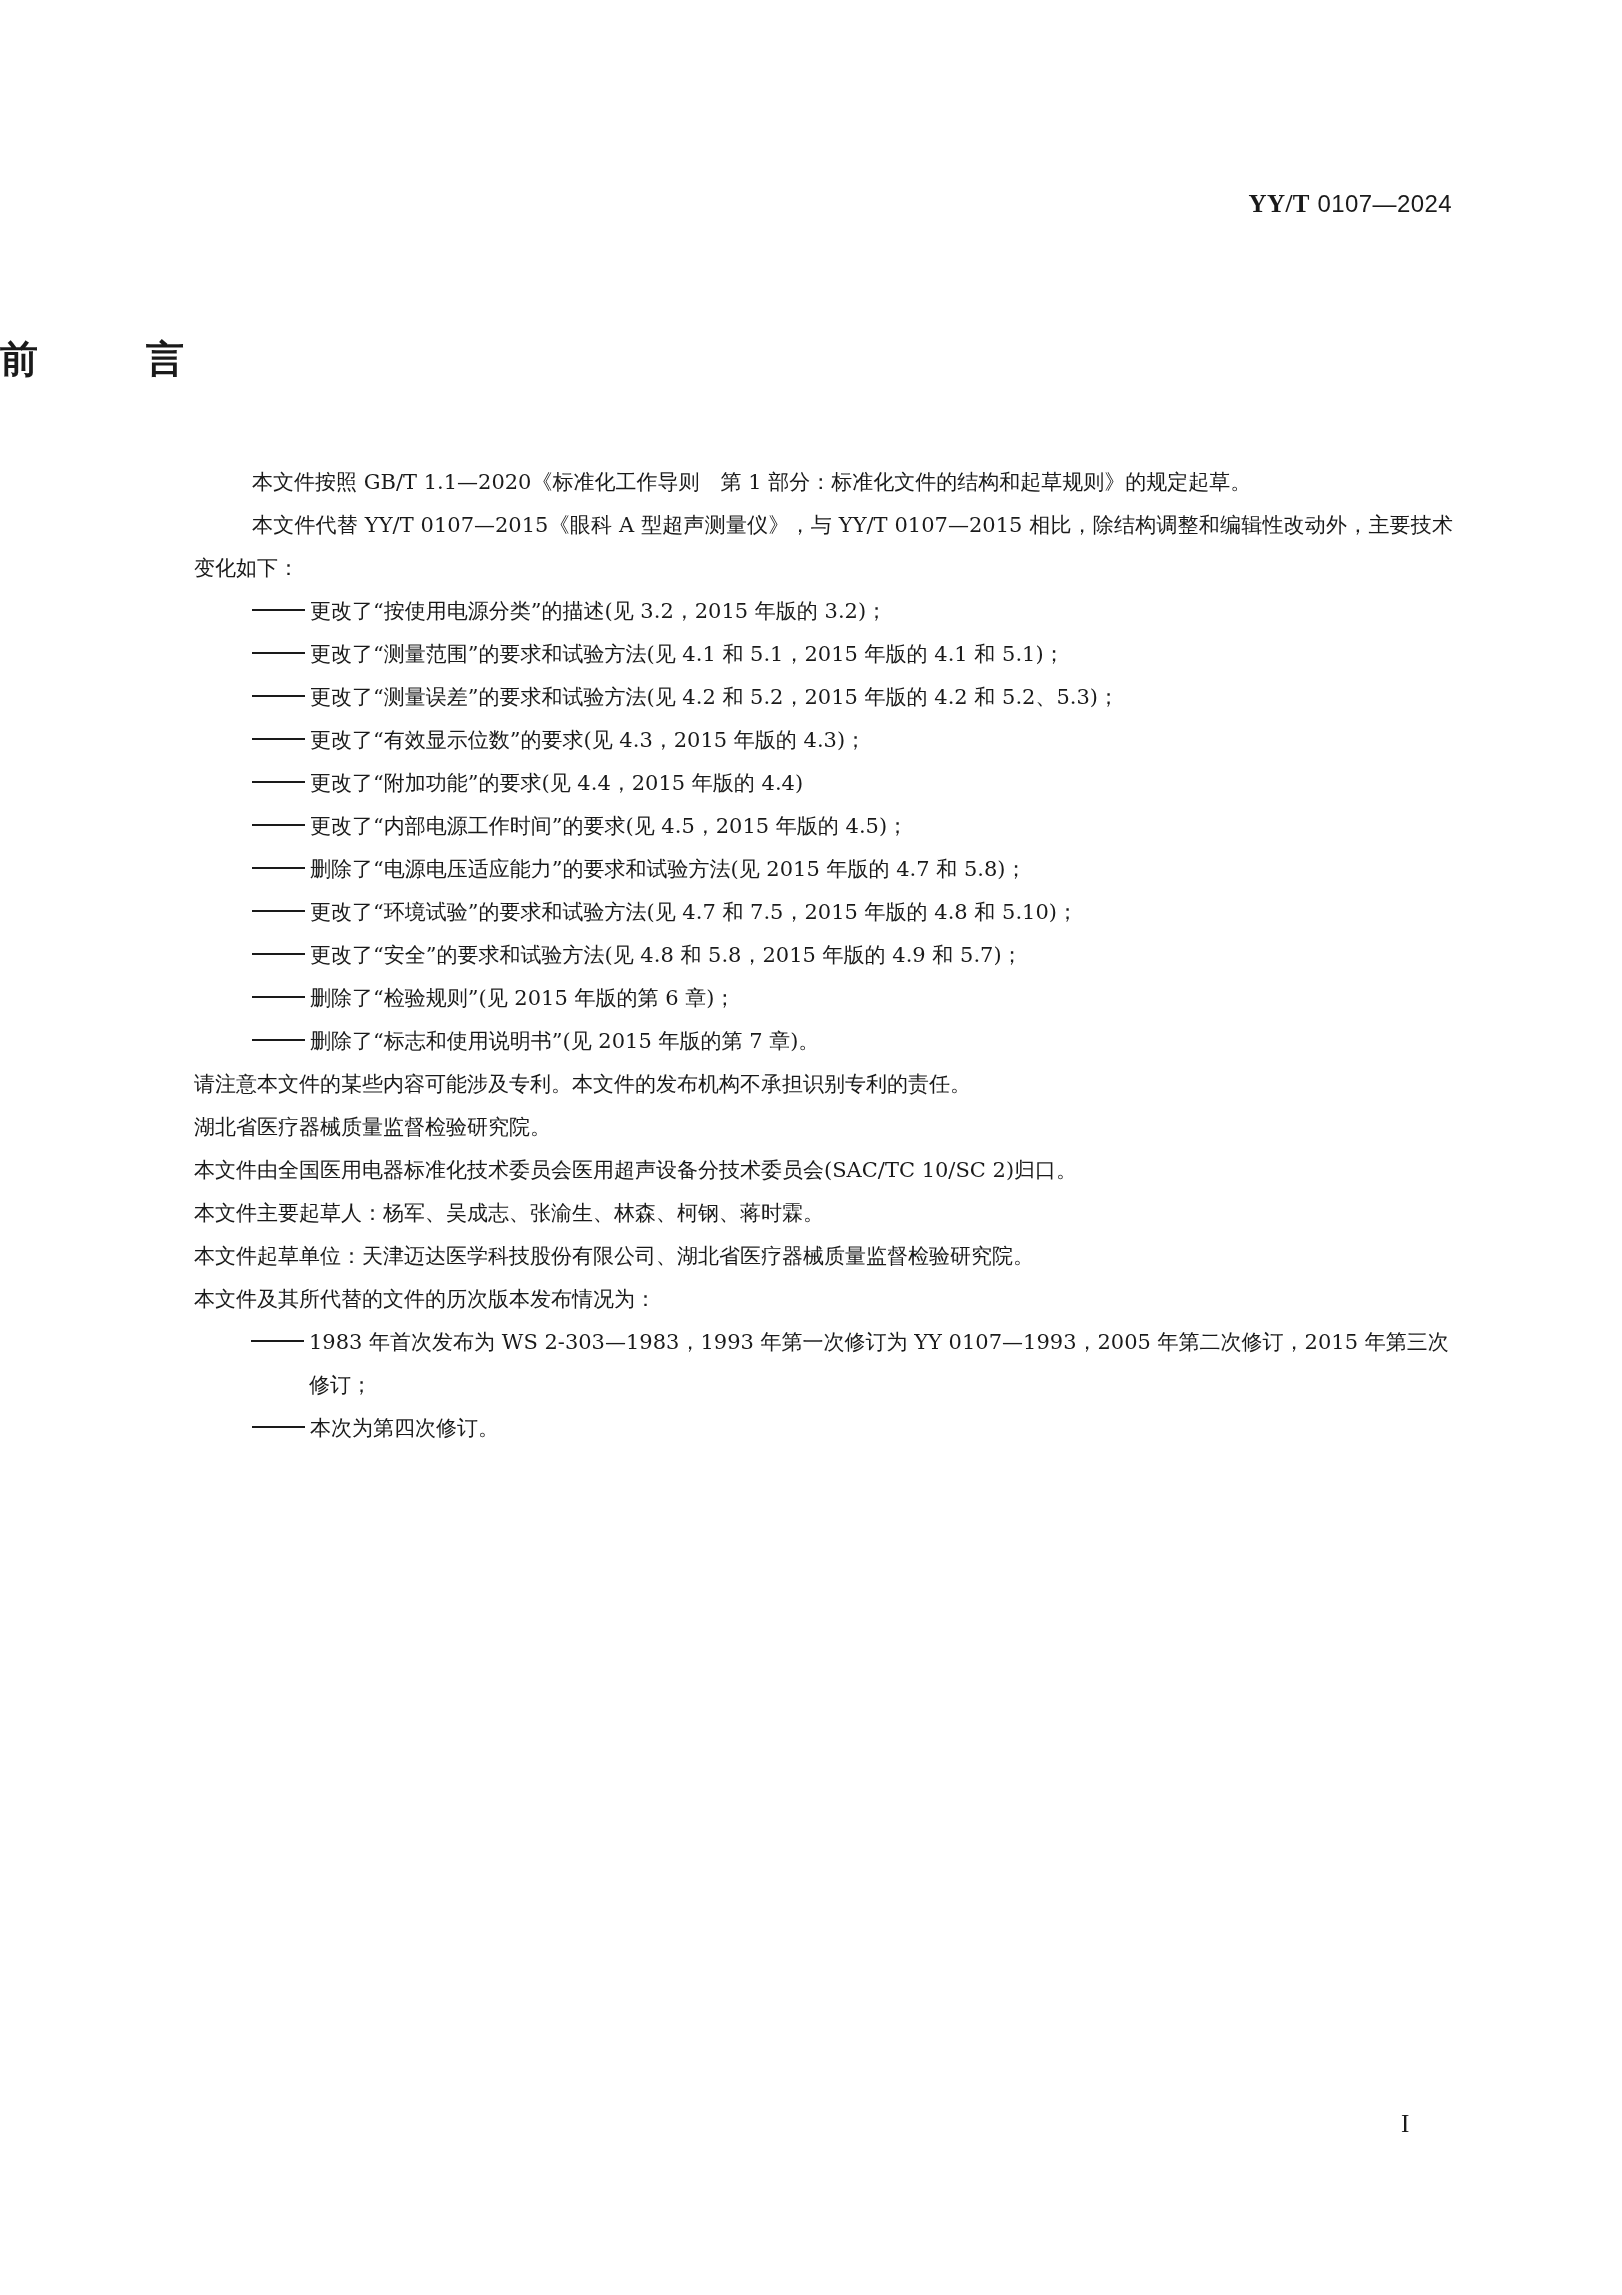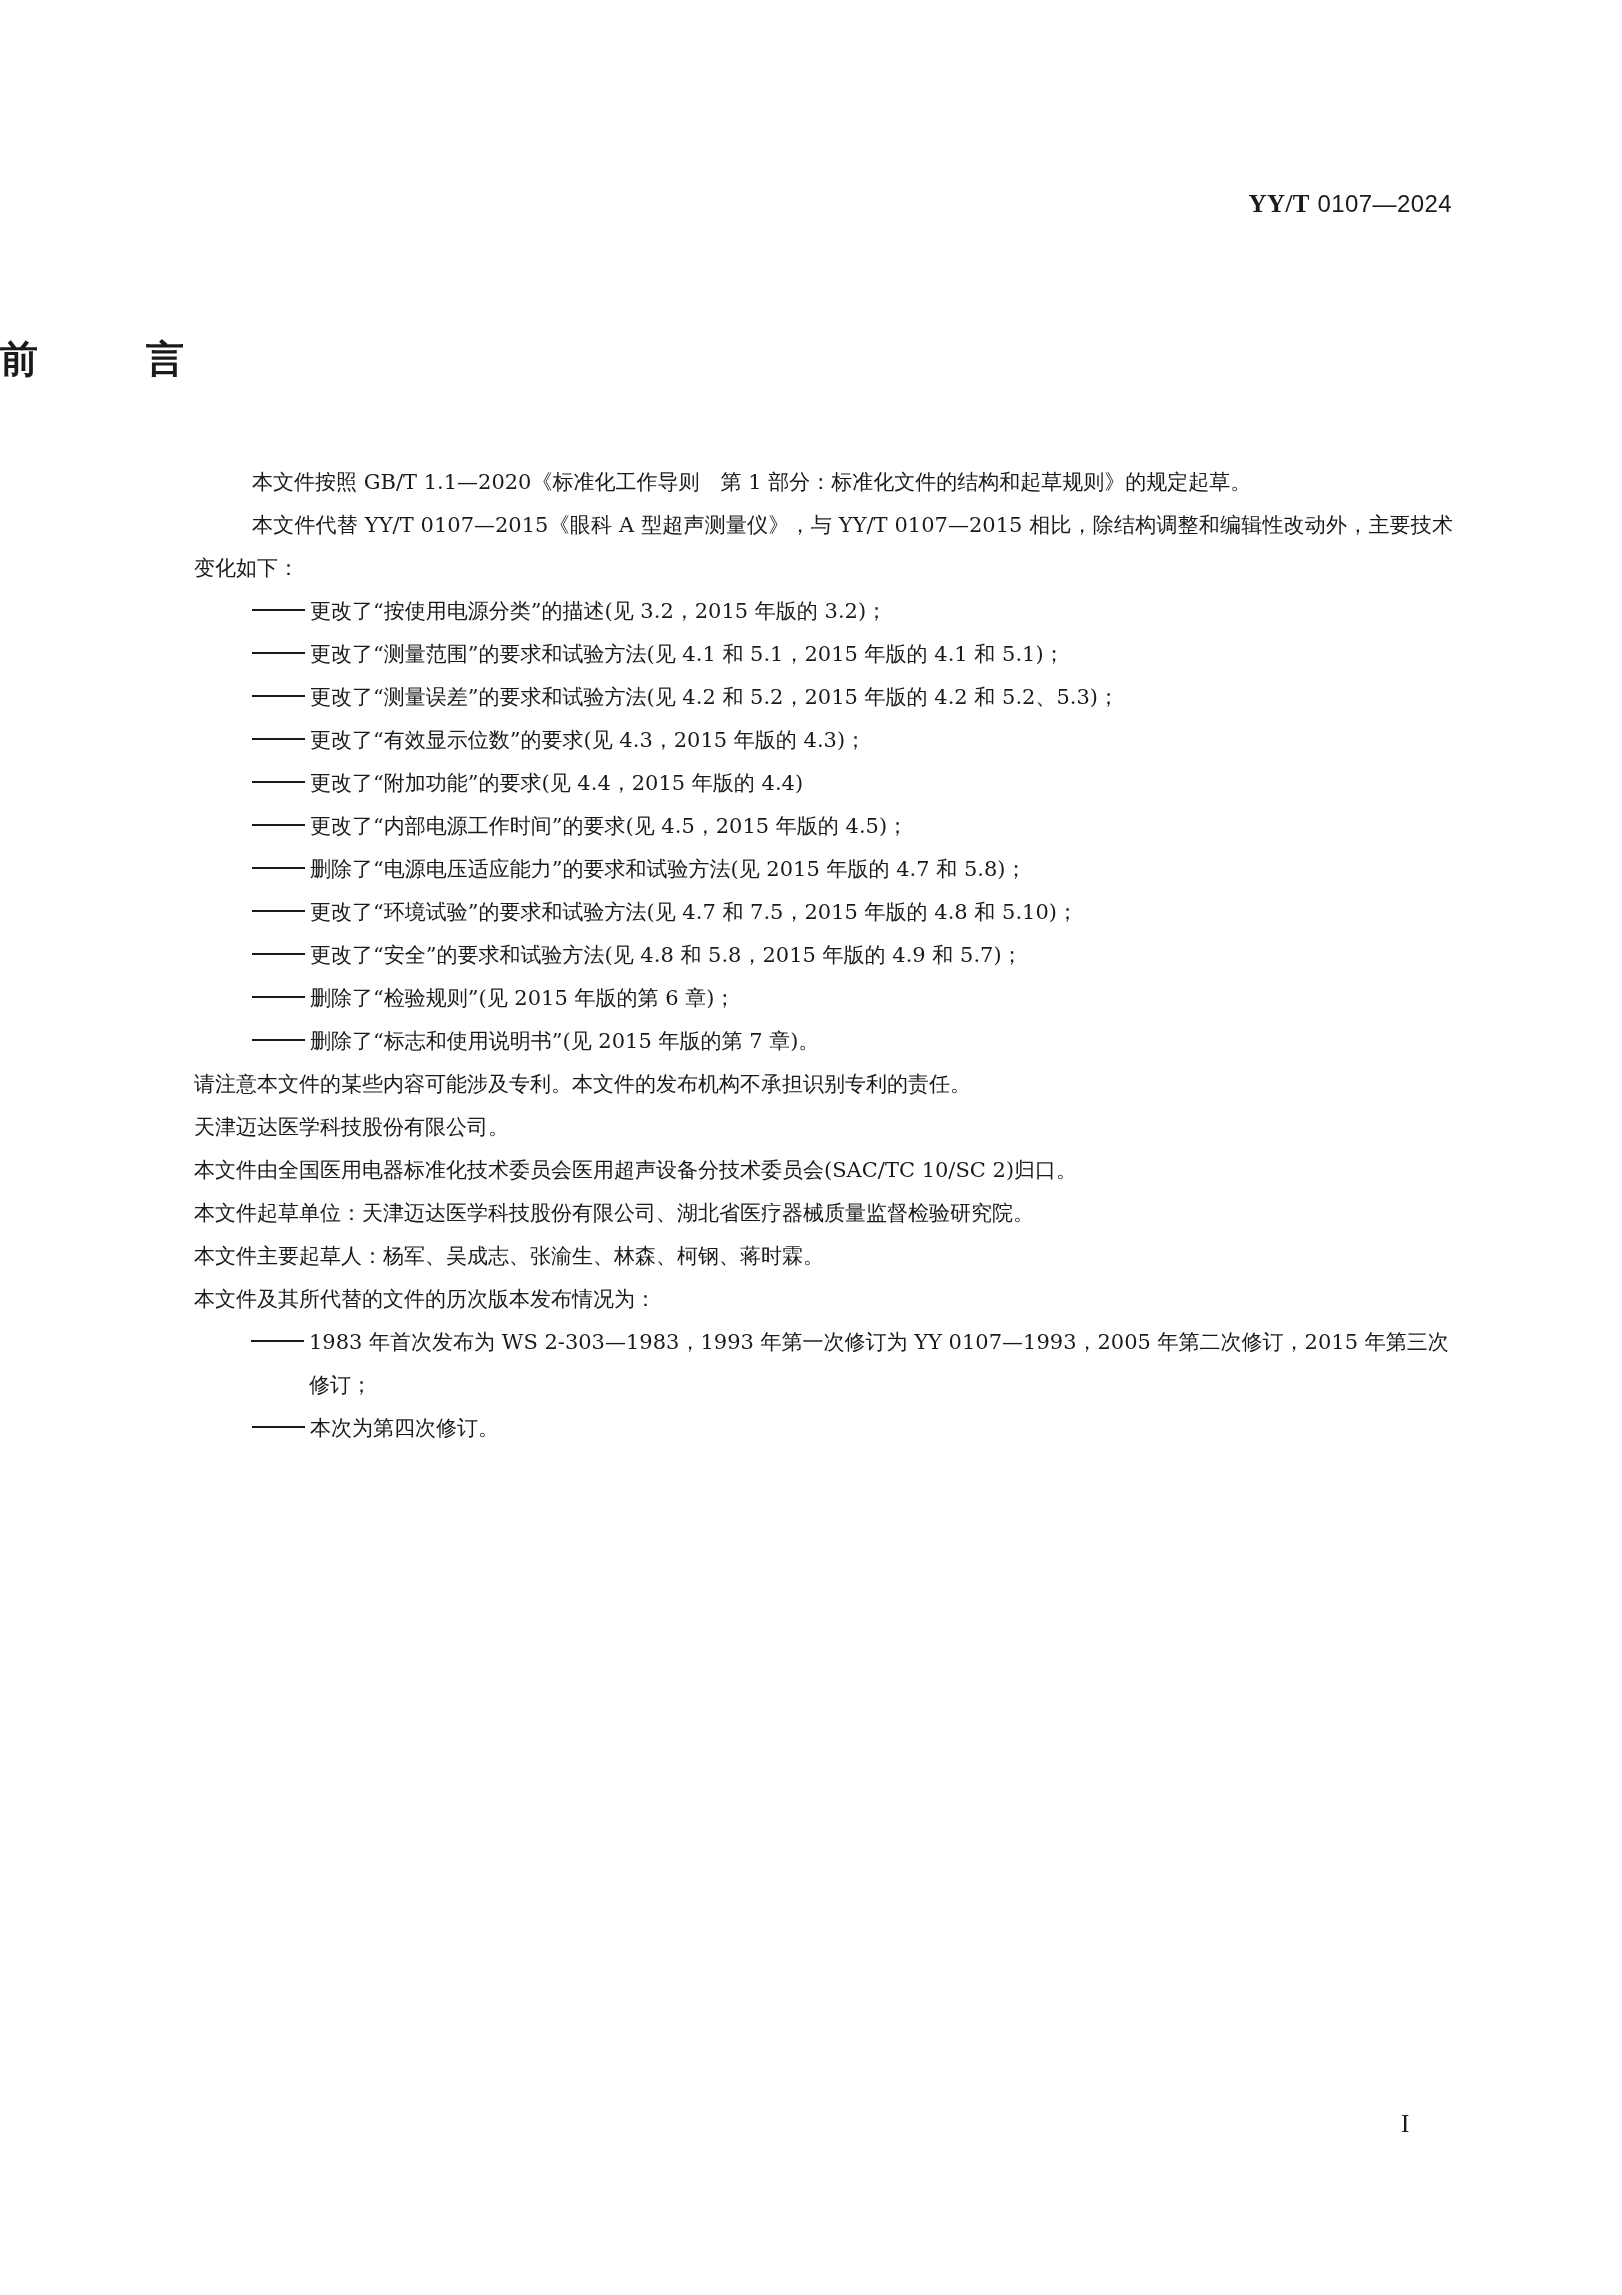--- a/index.html
+++ b/index.html
@@ -110,24 +110,24 @@
     <p class="dash-item"><span class="dash"></span><span>更改了“附加功能”的要求(见 4.4，2015 年版的 4.4)</span></p>
     <p class="dash-item"><span class="dash"></span><span>更改了“内部电源工作时间”的要求(见 4.5，2015 年版的 4.5)；</span></p>
     <p class="dash-item"><span class="dash"></span><span>删除了“电源电压适应能力”的要求和试验方法(见 2015 年版的 4.7 和 5.8)；</span></p>
     <p class="dash-item"><span class="dash"></span><span>更改了“环境试验”的要求和试验方法(见 4.7 和 7.5，2015 年版的 4.8 和 5.10)；</span></p>
     <p class="dash-item"><span class="dash"></span><span>更改了“安全”的要求和试验方法(见 4.8 和 5.8，2015 年版的 4.9 和 5.7)；</span></p>
     <p class="dash-item"><span class="dash"></span><span>删除了“检验规则”(见 2015 年版的第 6 章)；</span></p>
     <p class="dash-item"><span class="dash"></span><span>删除了“标志和使用说明书”(见 2015 年版的第 7 章)。</span></p>
   </div>
 
   <p class="para noindent">请注意本文件的某些内容可能涉及专利。本文件的发布机构不承担识别专利的责任。</p>
-  <p class="para noindent">天津迈达医学科技股份有限公司。</p>
+  <p class="para noindent">湖北省医疗器械质量监督检验研究院。</p>
   <p class="para noindent">本文件由全国医用电器标准化技术委员会医用超声设备分技术委员会(SAC/TC 10/SC 2)归口。</p>
+  <p class="para noindent">本文件主要起草人：杨军、吴成志、张渝生、林森、柯钢、蒋时霖。</p>
   <p class="para noindent">本文件起草单位：天津迈达医学科技股份有限公司、湖北省医疗器械质量监督检验研究院。</p>
-  <p class="para noindent">本文件主要起草人：杨军、吴成志、张渝生、林森、柯钢、蒋时霖。</p>
   <p class="para noindent">本文件及其所代替的文件的历次版本发布情况为：</p>
 
   <div>
     <p class="dash-item hanging"><span class="dash"></span><span>1983 年首次发布为 WS 2-303—1983，1993 年第一次修订为 YY 0107—1993，2005 年第二次修订，2015 年第三次修订；</span></p>
     <p class="dash-item"><span class="dash"></span><span>本次为第四次修订。</span></p>
   </div>
 </div>
 
 <div class="page-number">I</div>
 

